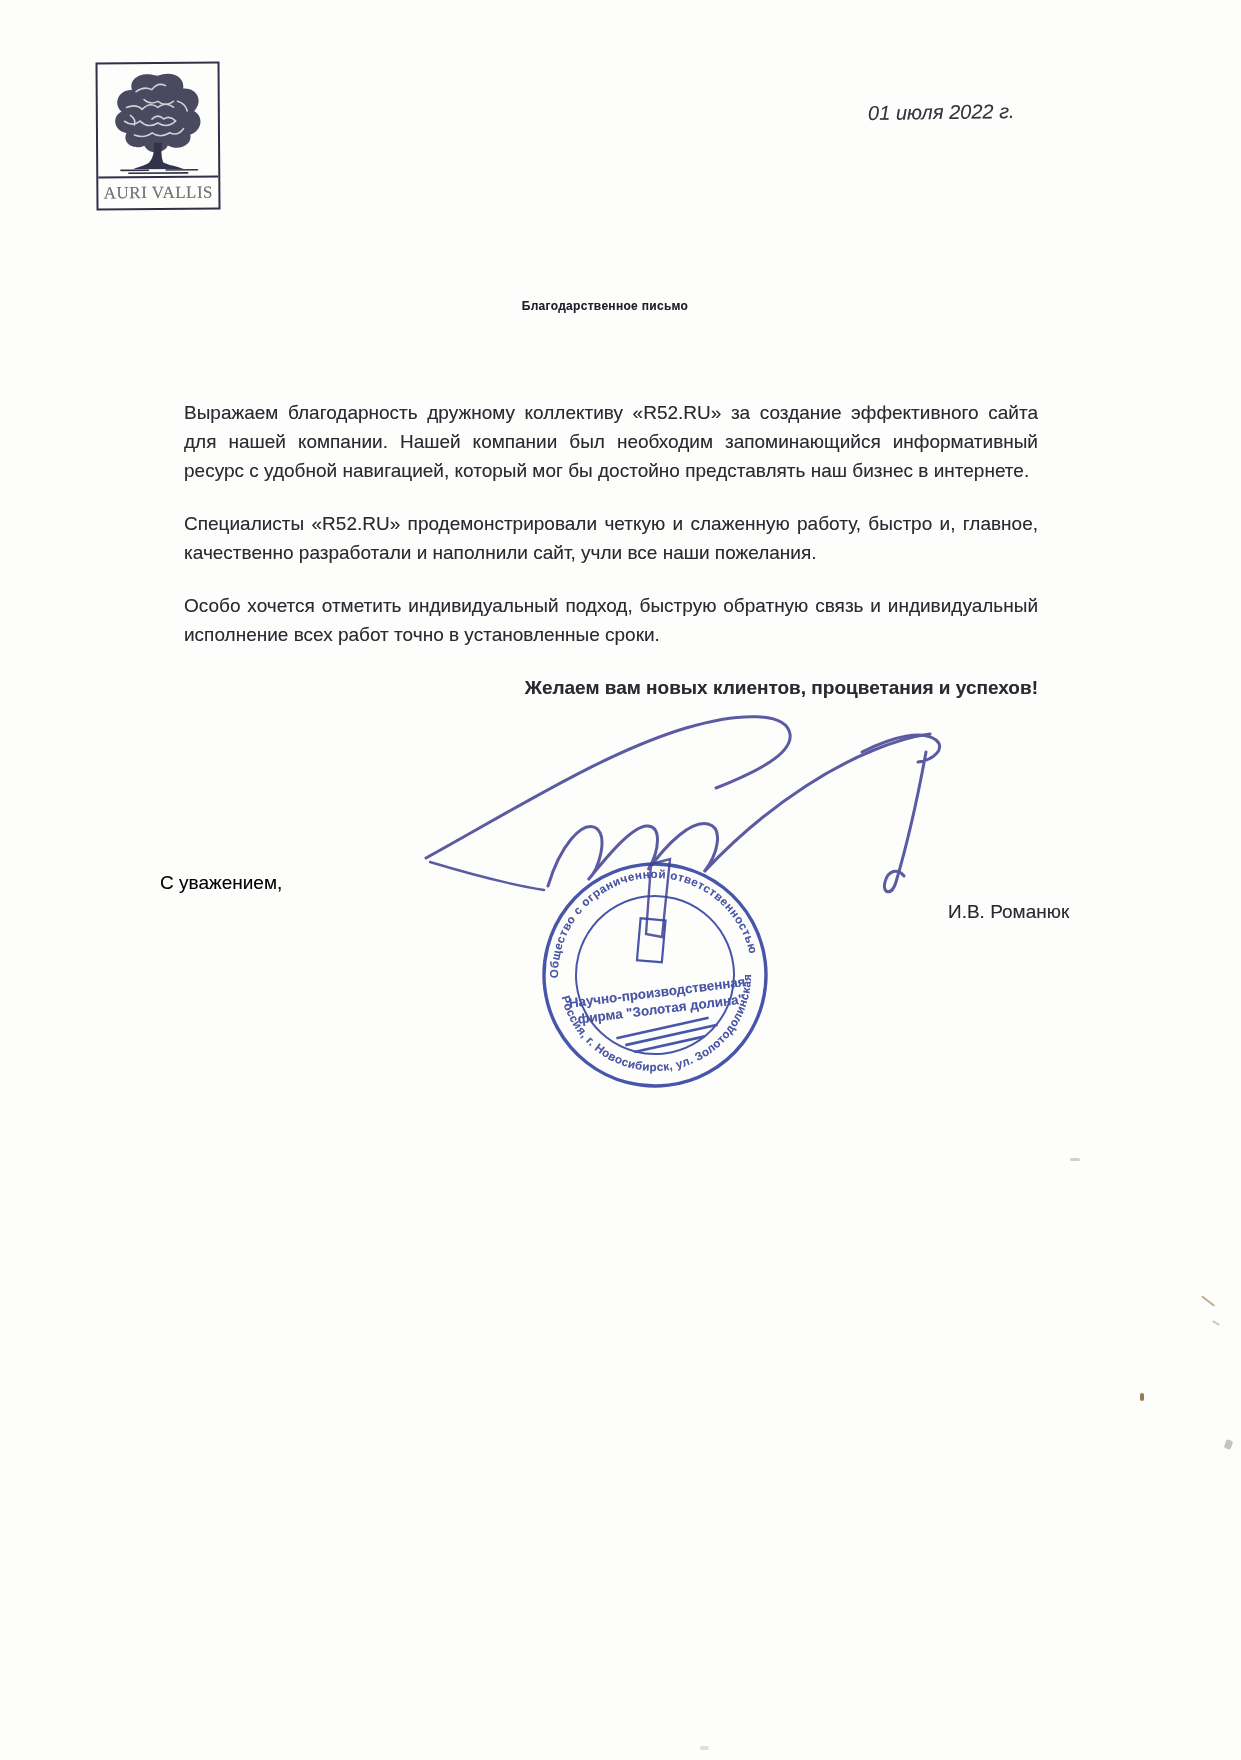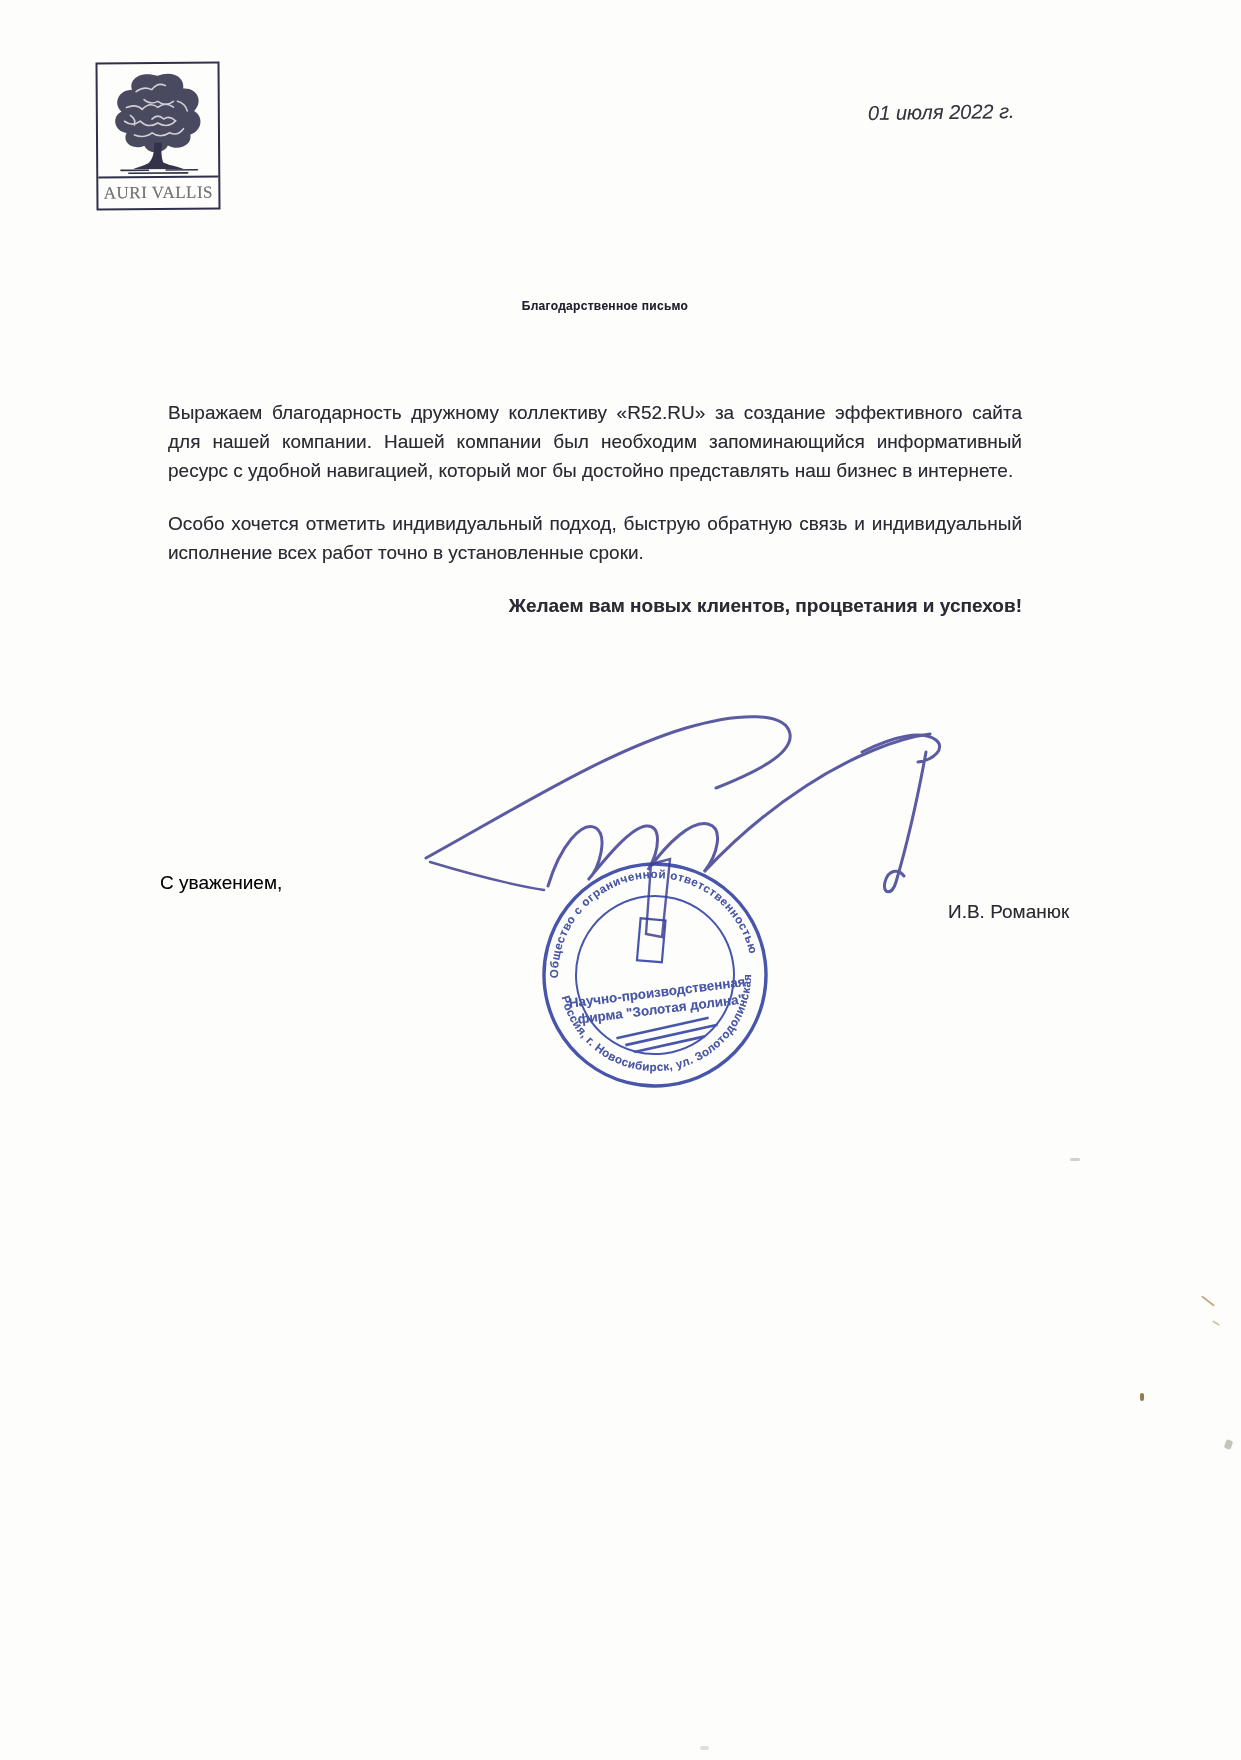--- a/index.html
+++ b/index.html
@@ -11,21 +11,21 @@
   }
   
   .logo{position:absolute;left:96px;top:62px;width:124px;height:148px;border:2px solid #30304a;background:#fdfdfc;box-sizing:border-box;transform:rotate(-.4deg);}
   .logo-art{height:112px;border-bottom:2px solid #30304a;display:flex;align-items:flex-end;justify-content:center;overflow:hidden;}
   .logo-label{height:30px;display:flex;align-items:center;justify-content:center;
     font-family:"Liberation Serif",serif;font-size:17px;letter-spacing:.5px;color:#737373;}
   .date{position:absolute;top:101px;right:226px;font-size:20px;font-style:italic;color:#35353f;transform:rotate(-.8deg);}
   
   .title{position:absolute;left:168px;top:289px;width:854px;margin:10px;text-align:center;
     font-size:12px;font-weight:bold;letter-spacing:.3px;color:#20202e;}
-  .body{position:absolute;left:168px;top:398px;width:854px;font-size:19px;line-height:29px;color:#2a2a32;}
+  .body{position:absolute;left:184px;top:398px;width:854px;font-size:19px;line-height:29px;color:#2a2a32;}
   .body p{margin:0 0 24px;text-align:justify;}
   .body p.plain{text-align:right;font-weight:bold;}
   .closing{position:absolute;left:160px;top:866px;font-size:19px;line-height:34px;color:#000000;}
   .signer{position:absolute;left:948px;top:901px;font-size:19px;color:#2a2a32;}
   
   .stamp{position:absolute;left:525px;top:845px;transform:rotate(-7deg);opacity:.88;}
   .signature{position:absolute;left:0;top:0;pointer-events:none;}
   
   .speck{position:absolute;border-radius:2px;}
   .s1{left:1070px;top:1158px;width:10px;height:3px;background:#9a9a9a;opacity:.45;}
@@ -68,20 +68,21 @@
     </div>
     <div class="logo-label">AURI VALLIS</div>
   </div>
 
   <div class="date">01 июля 2022 г.</div>
 
   <h1 class="title">Благодарственное письмо</h1>
 
   <main class="body">
     <p>Выражаем благодарность дружному коллективу «R52.RU» за создание эффективного сайта для нашей компании. Нашей компании был необходим запоминающийся информативный ресурс с удобной навигацией, который мог бы достойно представлять наш бизнес в интернете.</p>
+    <p>Специалисты «R52.RU» продемонстрировали четкую и слаженную работу, быстро и, главное, качественно разработали и наполнили сайт, учли все наши пожелания.</p>
     <p>Особо хочется отметить индивидуальный подход, быструю обратную связь и индивидуальный исполнение всех работ точно в установленные сроки.</p>
     <p class="plain">Желаем вам новых клиентов, процветания и успехов!</p>
   </main>
 
   <svg class="stamp" viewBox="0 0 260 260" width="260" height="260" aria-hidden="true">
     <g stroke="#2e3f9f" fill="none">
       <circle cx="130" cy="130" r="111" stroke-width="3.4"></circle>
       <circle cx="130" cy="130" r="79" stroke-width="2"></circle>
       <rect x="118" y="74" width="25" height="42" stroke-width="2.2" transform="rotate(12 130 95)"></rect>
       <line x1="84" y1="188" x2="178" y2="179" stroke-width="2.6"></line>

